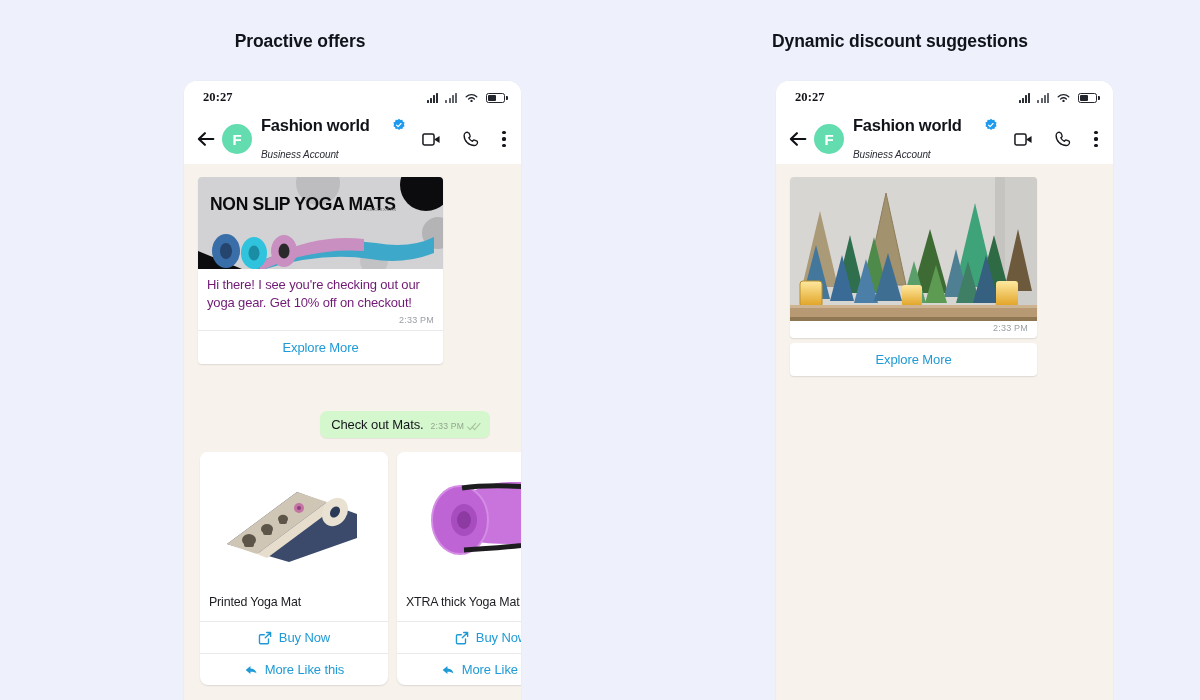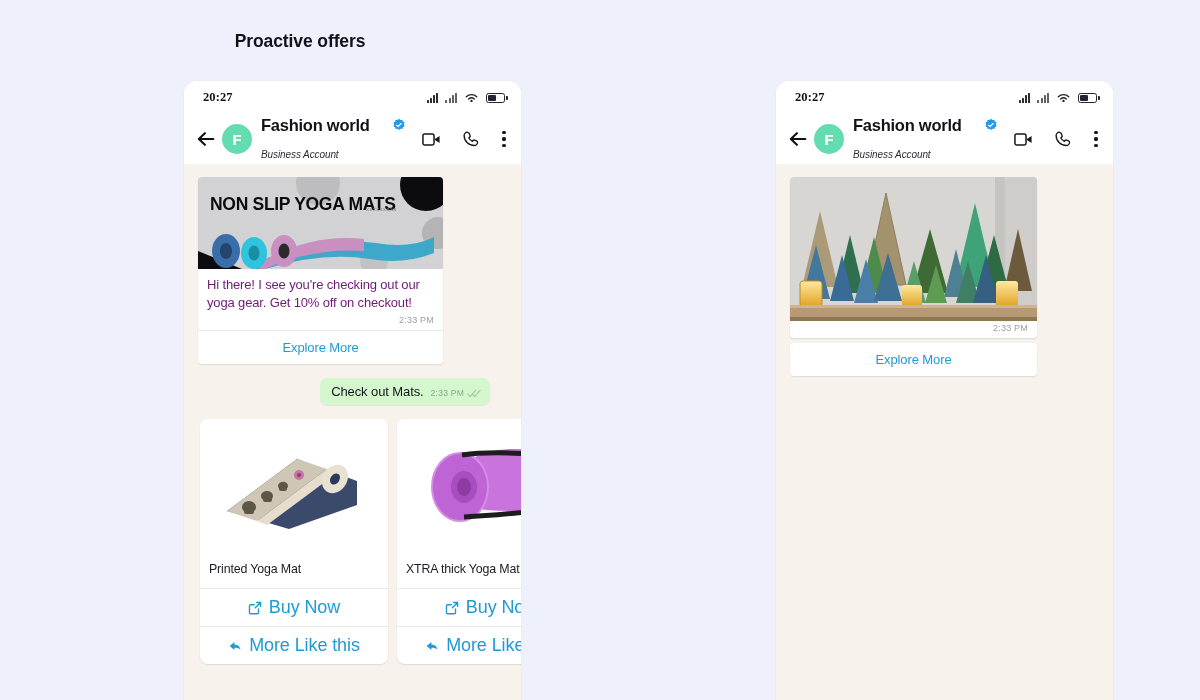--- a/index.html
+++ b/index.html
@@ -191,20 +191,21 @@
   
   .out-row { display: flex; justify-content: flex-end; margin-top: 14px; padding-right: 17px; }
   .out-bubble {
     background: #d5f7cd;
     border-radius: 7px;
     padding: 6px 9px 6px 11px;
     display: flex;
     align-items: flex-end;
     gap: 7px;
     box-shadow: 0 1px 1px rgba(0,0,0,0.07);
+    margin-top: 33px;
   }
   .out-text { font-size: 13px; color: #14161b; letter-spacing: -0.1px; }
   .out-meta { display: flex; align-items: center; gap: 3px; padding-bottom: 1px; }
   .out-time { font-size: 8.6px; color: #93a58e; letter-spacing: 0.2px; }
 
   
   .carousel {
     display: flex;
     gap: 9px;
     margin-top: 14px;
@@ -226,21 +227,21 @@
     letter-spacing: -0.15px;
     white-space: nowrap;
   }
   .prod-btn {
     border-top: 1px solid #e8eaec;
     display: flex;
     align-items: center;
     justify-content: center;
     gap: 7px;
     padding: 8px 0;
-    font-size: 18px;
+    font-size: 13px;
     color: #1f9ad6;
     letter-spacing: -0.1px;
     white-space: nowrap;
   }
   .btn-ic { width: 14px; height: 14px; flex: 0 0 auto; }
 </style>
 </head>
 <body>
 
 <div class="panel panel-left">
@@ -419,20 +420,21 @@
           </div>
         </div>
 
       </div>
     </div>
   </div>
 </div>
 
 <div class="panel panel-right">
 
+  <div class="panel-title">Dynamic discount suggestions</div>
 
   <div class="phone phone-right">
 
     <div class="status-bar">
       <div class="status-time">20:27</div>
       <div class="status-icons">
         <span class="bars">
             <i></i>
             <i></i>
             <i></i>

